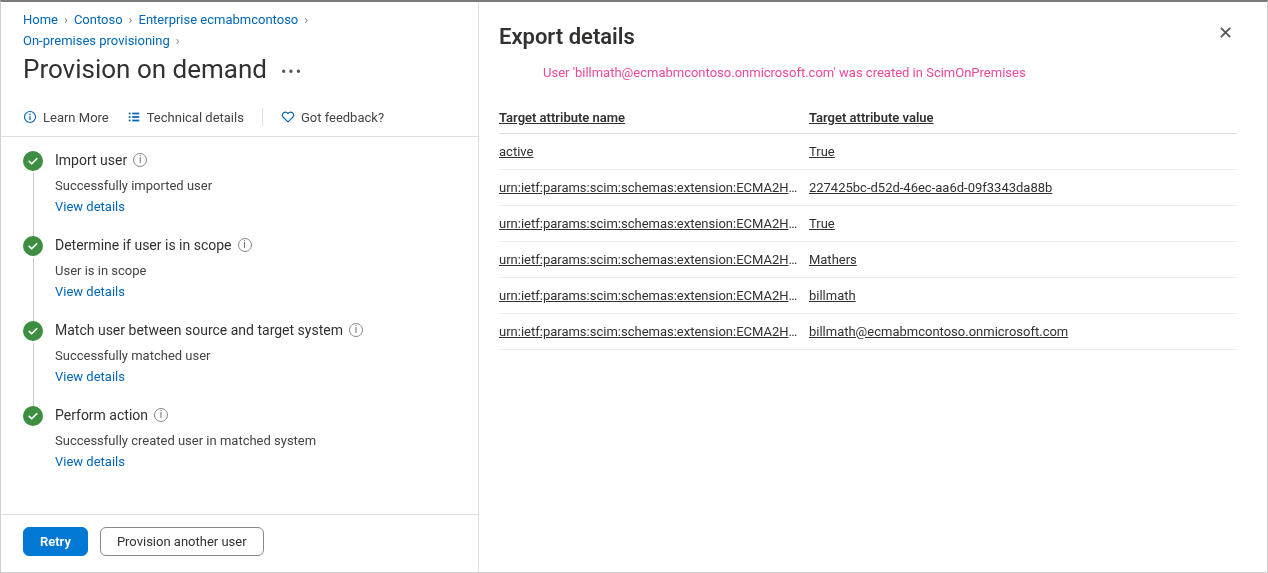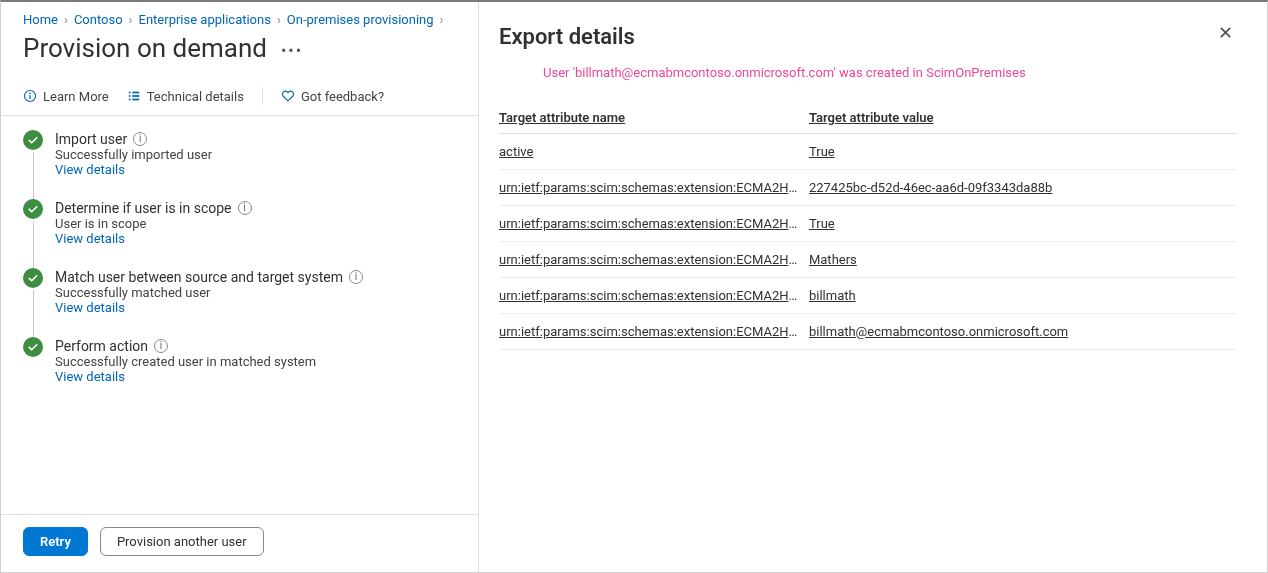--- a/index.html
+++ b/index.html
@@ -123,24 +123,25 @@
     width: 14px; height: 14px;
     border: 1px solid #888;
     border-radius: 50%;
     font-size: 10px;
     line-height: 12px;
     text-align: center;
     color: #666;
     display:inline-flex; align-items:center; justify-content:center;
   }
   .step-desc {
+    margin-top: 10px;
     color: var(--text-soft);
   }
   .step-link {
-    margin-top: 0;
+    margin-top: 6px;
     color: var(--blue-link);
     cursor: pointer;
   }
 
   
   .footer {
     border-top: 1px solid var(--border);
     padding: 12px 22px 16px;
     display: flex;
     gap: 12px;
@@ -215,21 +216,21 @@
 <body>
 
 <div class="layout">
   <div class="left">
 
     <div class="crumbs">
       <a>Home</a>
         <span class="sep">›</span>
       <a>Contoso</a>
         <span class="sep">›</span>
-      <a>Enterprise applications</a>
+      <a>Enterprise ecmabmcontoso</a>
         <span class="sep">›</span>
       <a>On-premises provisioning</a>
         <span class="sep">›</span>
     </div>
 
     <div class="title-row">
       <h1>Provision on demand</h1>
       <span class="dots">•••</span>
     </div>
 

